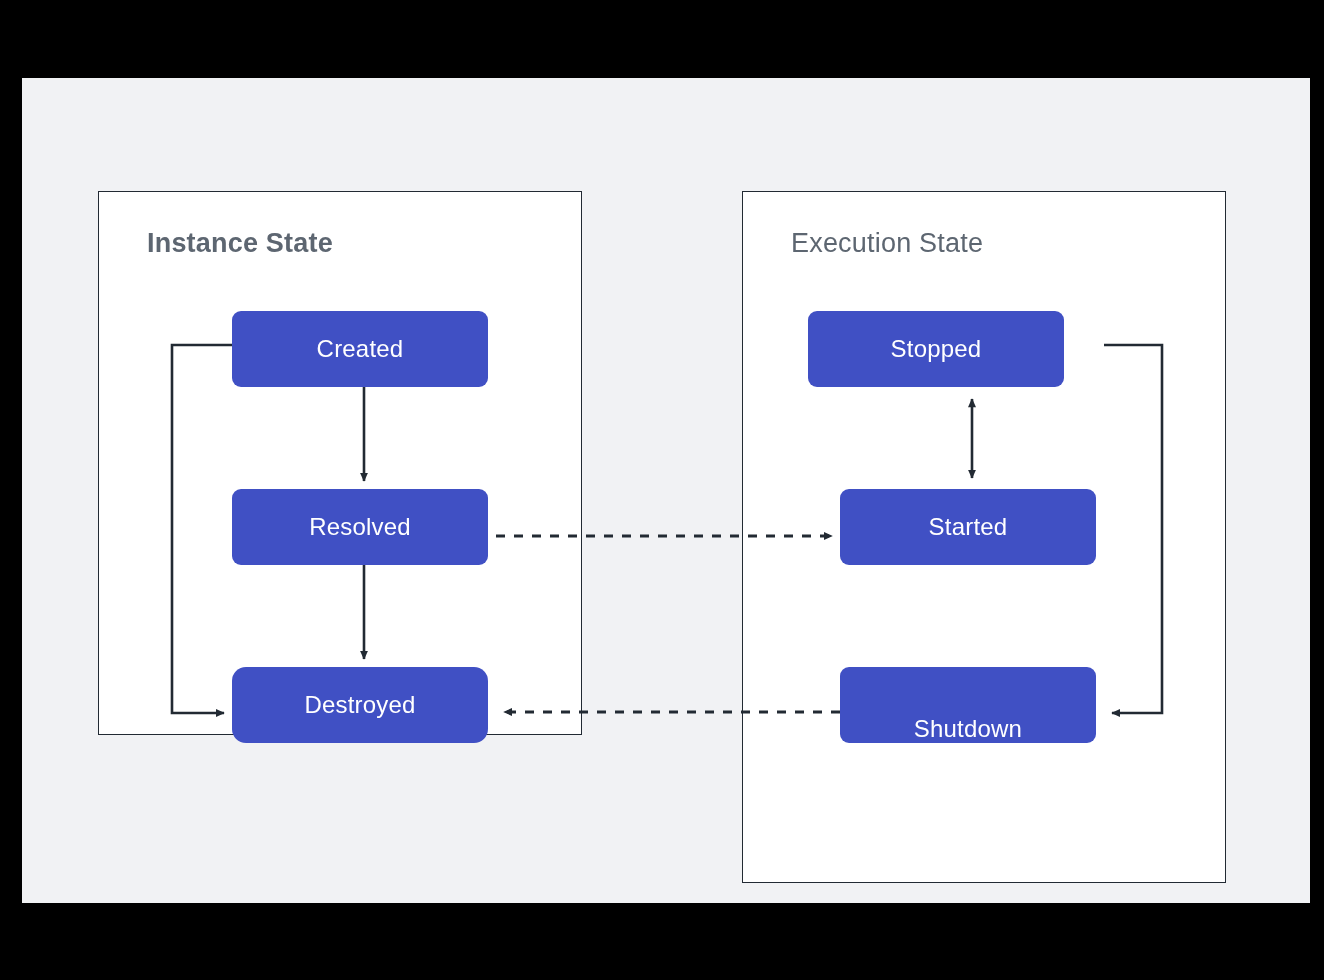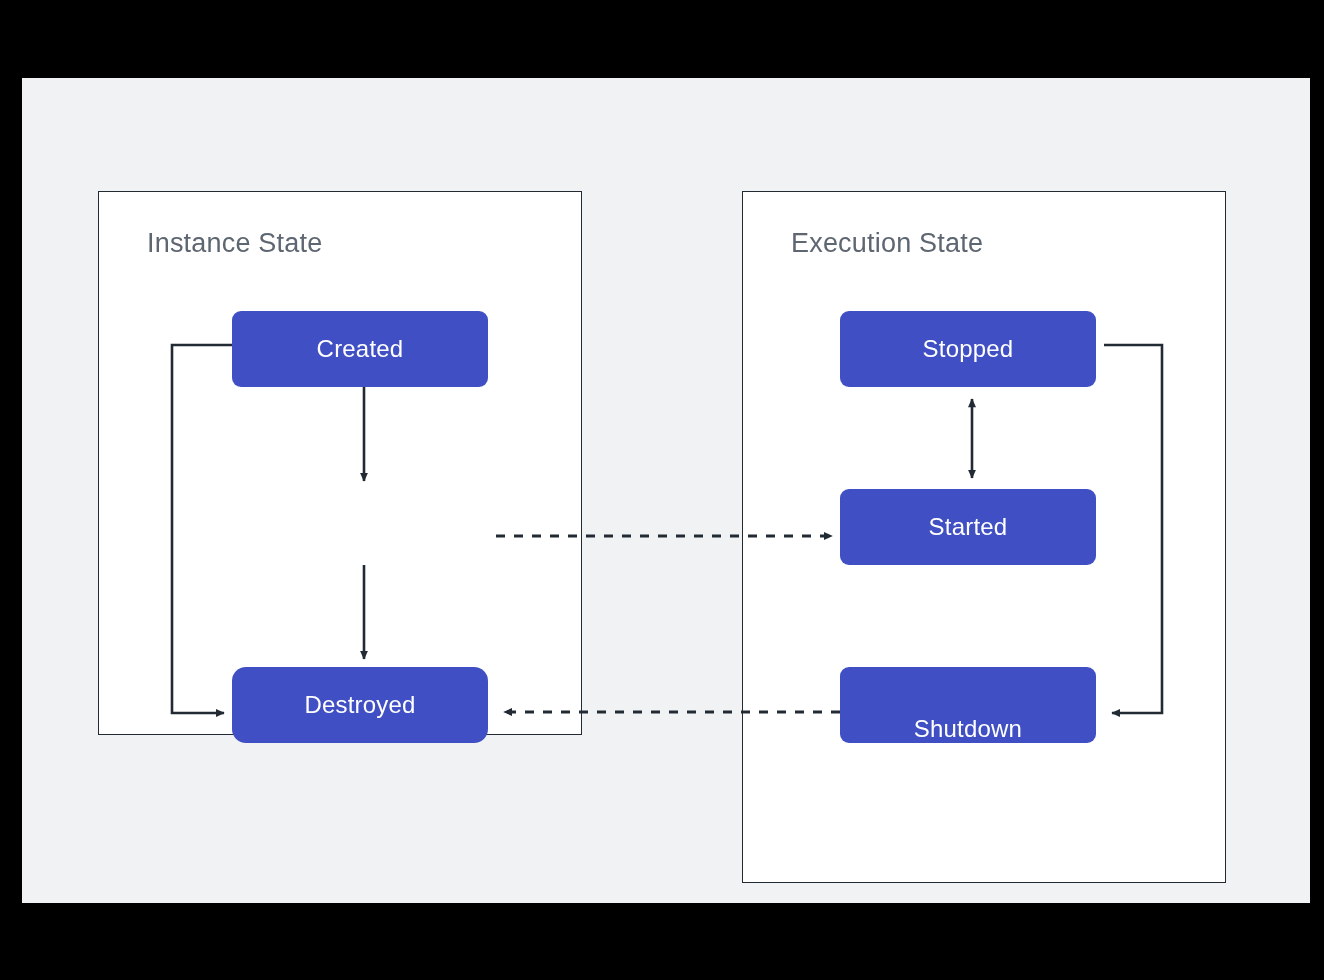--- a/index.html
+++ b/index.html
@@ -32,20 +32,21 @@
     position: absolute;
     background: #ffffff;
     border: 1.6px solid #222a33;
     box-sizing: border-box;
   }
   #panel-instance {
     left: 98px;
     top: 191px;
     width: 484px;
     height: 544px;
+    font-weight: bold;
   }
   #panel-execution {
     left: 742px;
     top: 191px;
     width: 484px;
     height: 692px;
   }
   .panel-title {
     position: absolute;
     top: 36px;
@@ -119,25 +120,28 @@
       <path d="M840,712 L504,712" stroke="#222a33" stroke-width="2.8" stroke-dasharray="9 9" fill="none" marker-end="url(#arrow)"></path>
 
       <path d="M972,399 L972,478" stroke="#222a33" stroke-width="2.6" fill="none" marker-end="url(#arrow)" marker-start="url(#arrow-start)"></path>
 
       <path d="M1104,345 L1162,345 L1162,713 L1112,713" stroke="#222a33" stroke-width="2.6" fill="none" stroke-linejoin="miter" marker-end="url(#arrow)"></path>
     </svg>
 
     <div class="state-box" id="box-created" style="left:210px; top:233px;">
       <span>Created</span>
     </div>
+    <div class="state-box" id="box-resolved" style="left:210px; top:411px;">
+      <span>Resolved</span>
+    </div>
     <div class="state-box" id="box-destroyed" style="left:210px; top:589px;border-radius:14px;">
       <span>Destroyed</span>
     </div>
 
-    <div class="state-box" id="box-stopped" style="left:818px; top:233px;text-align:center;">
+    <div class="state-box" id="box-stopped" style="left:786px; top:233px;text-align:center;">
       <span>Stopped</span>
     </div>
     <div class="state-box" id="box-started" style="left:818px; top:411px;">
       <span>Started</span>
     </div>
     <div class="state-box" id="box-shutdown" style="left:818px; top:589px;">
       <span>Shutdown</span>
     </div>
 
   </div>

